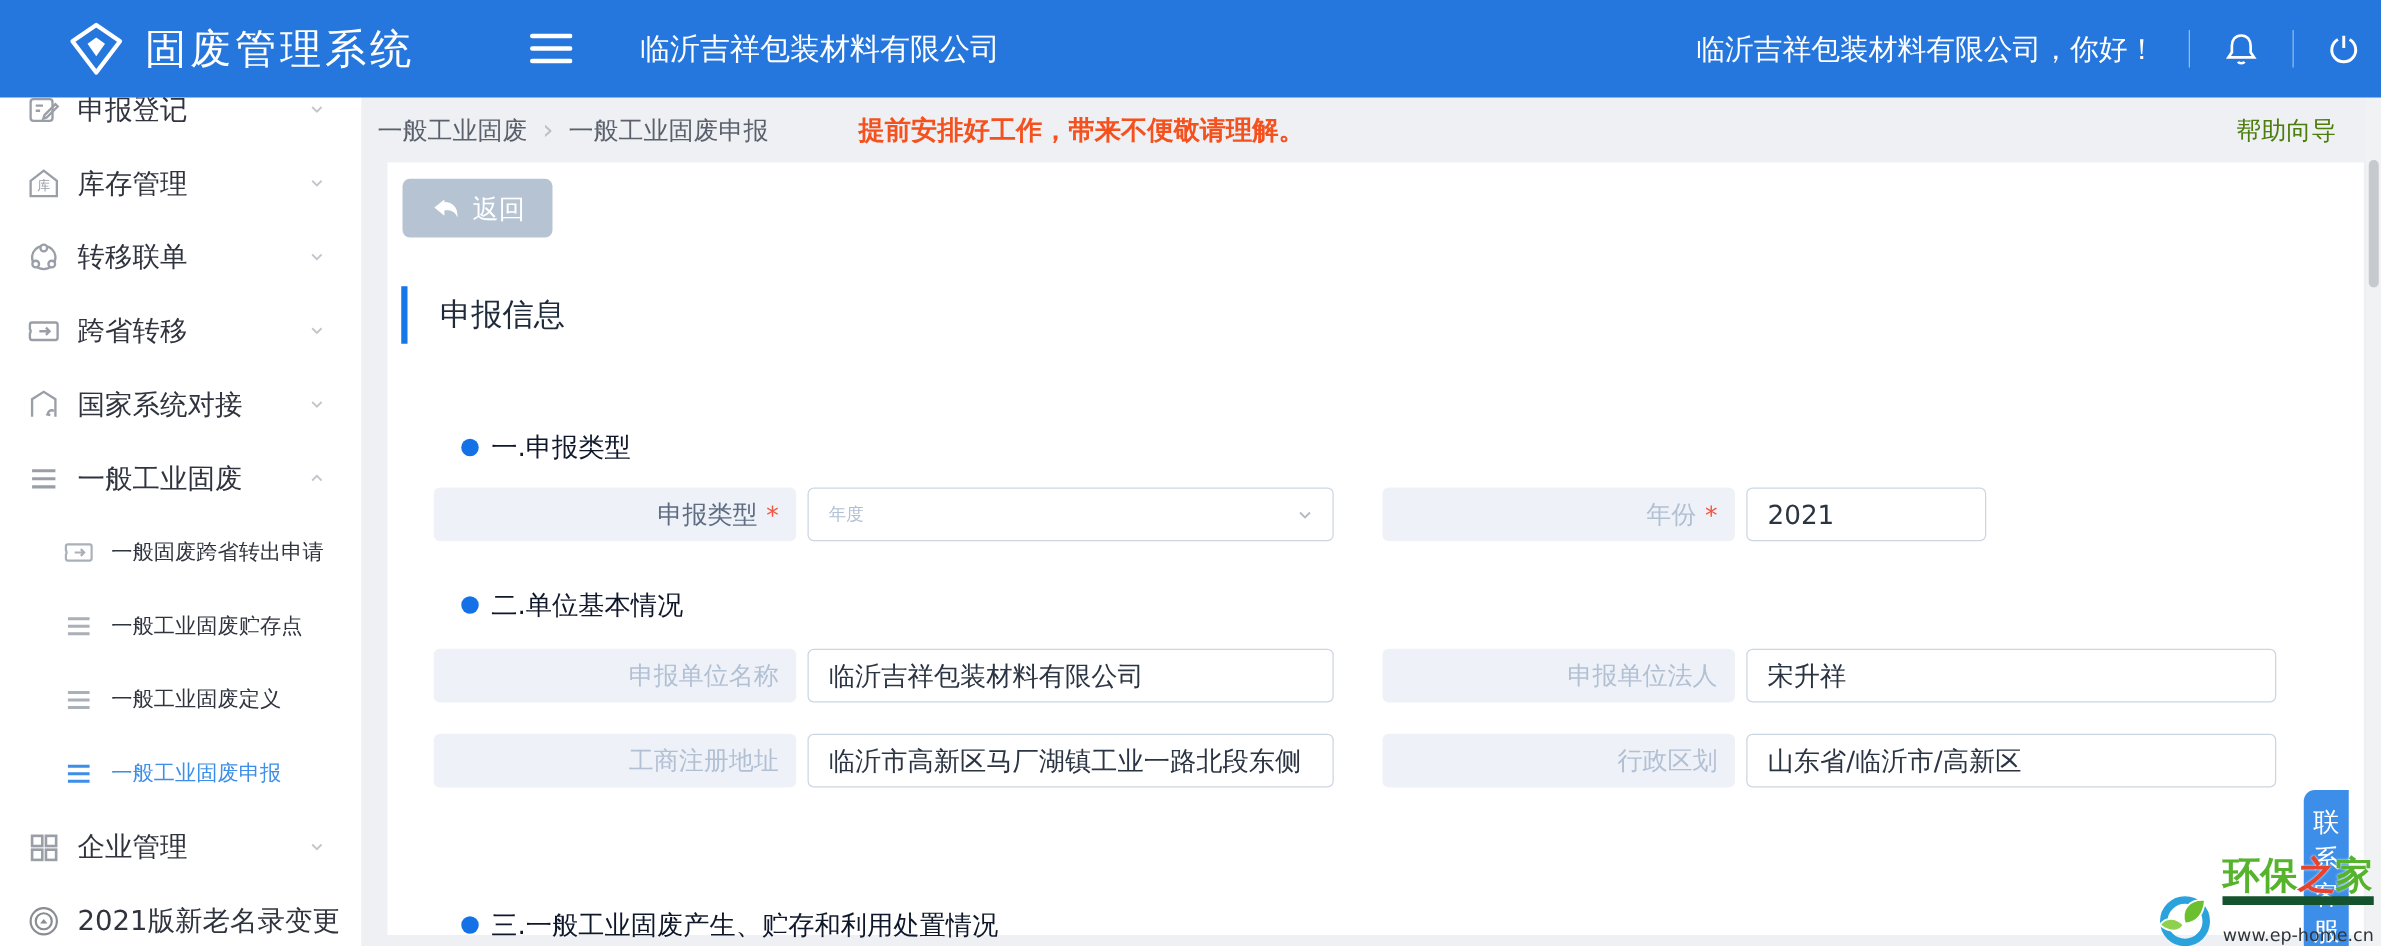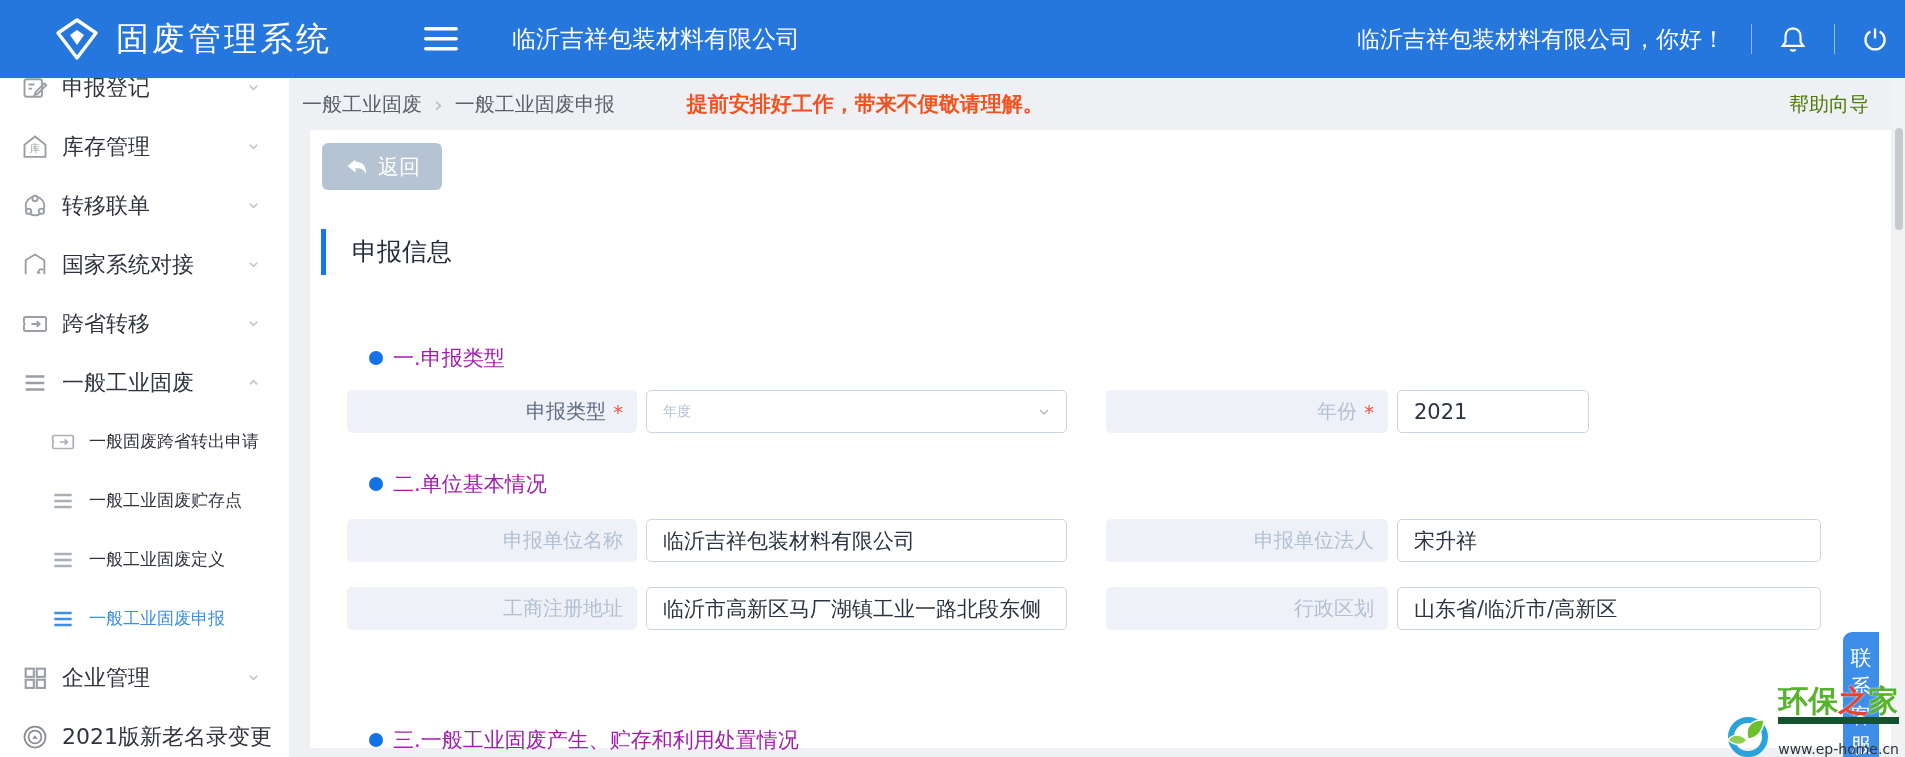--- a/index.html
+++ b/index.html
@@ -38,21 +38,21 @@
   .help { position:absolute; right:24px; color:#4d7c0f; font-size:20px; cursor:pointer; }
 
   
   .card { position:absolute; left:310px; top:130px; width:1581px; height:618px; background:#fff; z-index:1; }
   .back-btn { position:absolute; left:12px; top:13px; width:120px; height:47px;
     background:#b6c3d3; border:none; border-radius:6px; color:#fff; font-size:21px;
     display:flex; align-items:center; justify-content:center; gap:10px; cursor:pointer;
     font-family:inherit; }
   .ptitle { position:absolute; left:11px; top:99px; height:46px; line-height:46px;
     border-left:5px solid #1677e8; padding-left:26px; font-size:25px; color:#1f2a3a; font-weight:500; }
-  .sec { position:absolute; left:59px; display:flex; align-items:center; font-size:21px; color:#a21caf; }
+  .sec { position:absolute; left:59px; display:flex; align-items:center; font-size:21px; color:#0f172a; }
   .sec .dot { width:14px; height:14px; border-radius:50%; background:#1472e6; margin-right:10px; flex:none; }
   .sec1 { top:214px; } .sec2 { top:340px; } .sec3 { top:596px; }
 
   .flabel { position:absolute; height:43px; background:#eef2f8; border-radius:5px;
     display:flex; align-items:center; justify-content:flex-end; padding-right:14px;
     font-size:20px; color:#b2c0d4; white-space:nowrap; }
   .flabel.strong { color:#5d6c82; }
   .req { color:#f25643; margin-left:7px; }
   .finput { position:absolute; height:43px; border:1px solid #ccd6e3; border-radius:5px;
     font-size:21px; color:#2b3442; padding:0 16px; background:#fff; font-family:inherit; outline:none; }
@@ -124,36 +124,36 @@
           <circle cx="17.5" cy="16.5" r="2.3" fill="#fff"></circle>
       </svg>
       <span>转移联单</span>
       <svg class="chev" width="15" height="15" viewBox="0 0 24 24" fill="none" stroke="#c2c6cc" stroke-width="2.4">
           <polyline points="6 9 12 15 18 9"></polyline>
         </svg>
     </div>
 
     <div class="mi">
       <svg class="ic" viewBox="0 0 24 24" fill="none" stroke="#9a9ea6" stroke-width="1.6">
+        <path d="M4 6 h16 a1.5 1.5 0 0 1 1.5 1.5 v9 a1.5 1.5 0 0 1 -1.5 1.5 H4 a1.5 1.5 0 0 1 -1.5 -1.5 v-3 a2.5 2.5 0 0 0 0-3 v-3 A1.5 1.5 0 0 1 4 6 z"></path>
+        <path d="M9 12 h7 M13.5 9.5 L16 12 l-2.5 2.5"></path>
+      </svg>
+      <span>跨省转移</span>
+      <svg class="chev" width="15" height="15" viewBox="0 0 24 24" fill="none" stroke="#c2c6cc" stroke-width="2.4">
+          <polyline points="6 9 12 15 18 9"></polyline>
+        </svg>
+    </div>
+
+    <div class="mi">
+      <svg class="ic" viewBox="0 0 24 24" fill="none" stroke="#9a9ea6" stroke-width="1.6">
         <path d="M4 20 V8 l8-5 8 5 v12"></path>
           <path d="M8 12h.01M11 12h.01M8 15h.01M11 15h.01M8 18h.01M11 18h.01" stroke-width="2"></path>
         <path d="M15 18 c0-2 2-3 4-2 M15.5 16.5 L14.5 18.5 l2 .4"></path>
       </svg>
       <span>国家系统对接</span>
-      <svg class="chev" width="15" height="15" viewBox="0 0 24 24" fill="none" stroke="#c2c6cc" stroke-width="2.4">
-          <polyline points="6 9 12 15 18 9"></polyline>
-        </svg>
-    </div>
-
-    <div class="mi">
-      <svg class="ic" viewBox="0 0 24 24" fill="none" stroke="#9a9ea6" stroke-width="1.6">
-        <path d="M4 6 h16 a1.5 1.5 0 0 1 1.5 1.5 v9 a1.5 1.5 0 0 1 -1.5 1.5 H4 a1.5 1.5 0 0 1 -1.5 -1.5 v-3 a2.5 2.5 0 0 0 0-3 v-3 A1.5 1.5 0 0 1 4 6 z"></path>
-        <path d="M9 12 h7 M13.5 9.5 L16 12 l-2.5 2.5"></path>
-      </svg>
-      <span>跨省转移</span>
       <svg class="chev" width="15" height="15" viewBox="0 0 24 24" fill="none" stroke="#c2c6cc" stroke-width="2.4">
           <polyline points="6 9 12 15 18 9"></polyline>
         </svg>
     </div>
 
     <div class="mi">
       <svg class="ic" viewBox="0 0 24 24" fill="none" stroke="#9a9ea6" stroke-width="2.2">
         <path d="M4 6.5h16M4 12h16M4 17.5h16"></path>
       </svg>
       <span>一般工业固废</span>

